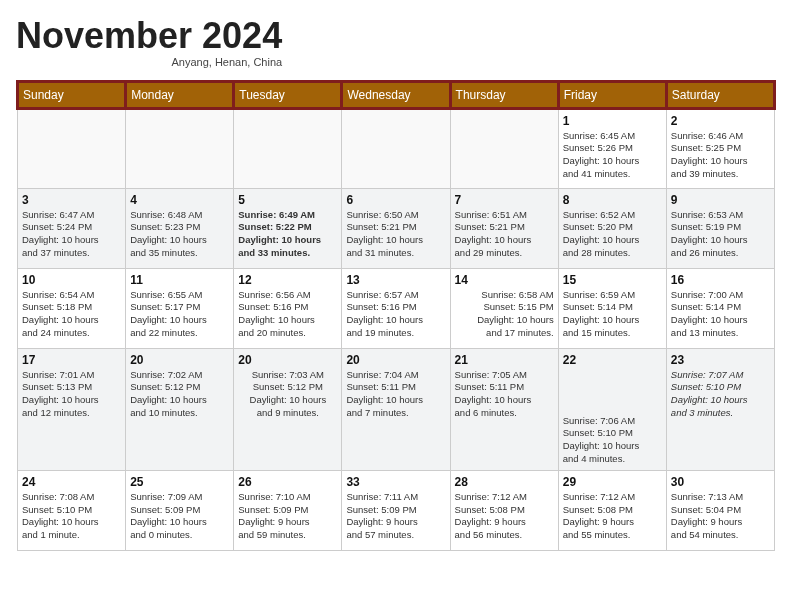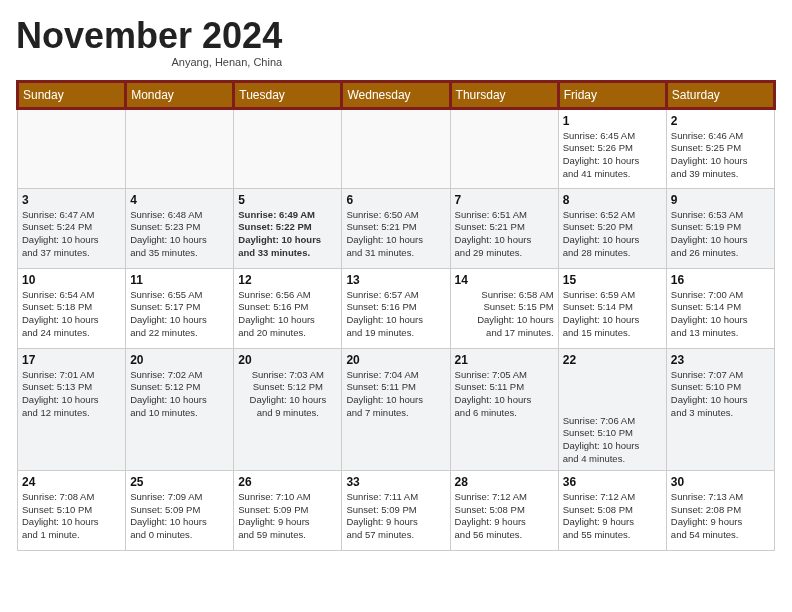--- a/index.html
+++ b/index.html
@@ -273,21 +273,21 @@
         </td>
         <td>
           <div class="day-num">22</div>
           <div class="day-info" style="white-space: pre-line; margin-top: 48px;">Sunrise: 7:06 AM
 Sunset: 5:10 PM
 Daylight: 10 hours
 and 4 minutes.</div>
         </td>
         <td>
           <div class="day-num">23</div>
-          <div class="day-info" style="white-space: pre-line;">Sunrise: 7:07 AM
+          <div class="day-info" style="white-space: pre-line; font-style: italic;">Sunrise: 7:07 AM
 Sunset: 5:10 PM
 Daylight: 10 hours
 and 3 minutes.</div>
         </td>
       </tr>
       <tr>
         <td>
           <div class="day-num">24</div>
           <div class="day-info" style="white-space: pre-line;">Sunrise: 7:08 AM
 Sunset: 5:10 PM
@@ -316,28 +316,28 @@
 and 57 minutes.</div>
         </td>
         <td>
           <div class="day-num">28</div>
           <div class="day-info" style="white-space: pre-line;">Sunrise: 7:12 AM
 Sunset: 5:08 PM
 Daylight: 9 hours
 and 56 minutes.</div>
         </td>
         <td>
-          <div class="day-num">36</div>
+          <div class="day-num">29</div>
           <div class="day-info" style="white-space: pre-line;">Sunrise: 7:12 AM
 Sunset: 5:08 PM
 Daylight: 9 hours
 and 55 minutes.</div>
         </td>
         <td>
           <div class="day-num">30</div>
           <div class="day-info" style="white-space: pre-line;">Sunrise: 7:13 AM
-Sunset: 2:08 PM
+Sunset: 5:04 PM
 Daylight: 9 hours
 and 54 minutes.</div>
         </td>
       </tr>
     </tbody>
 </table>
 
 </body></html>

